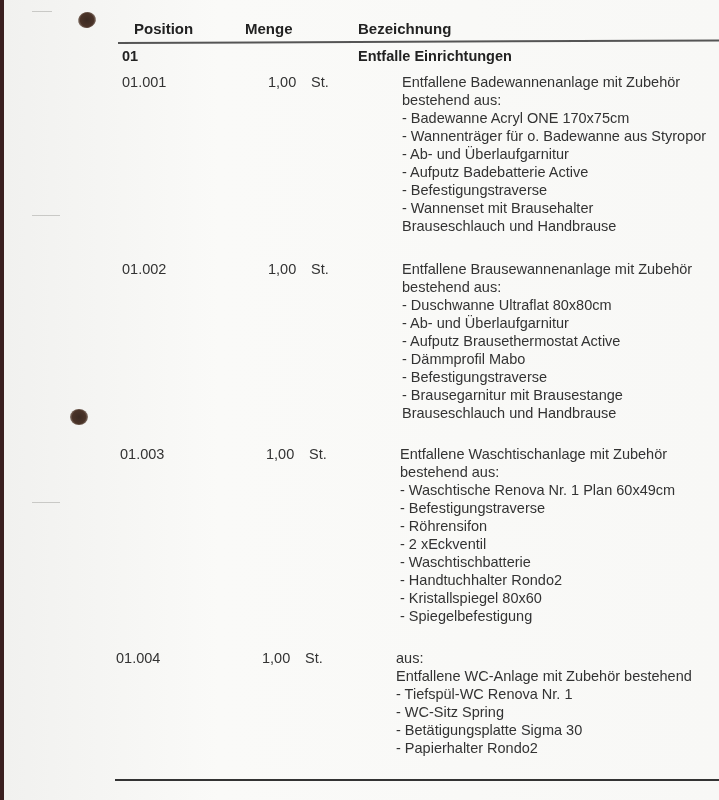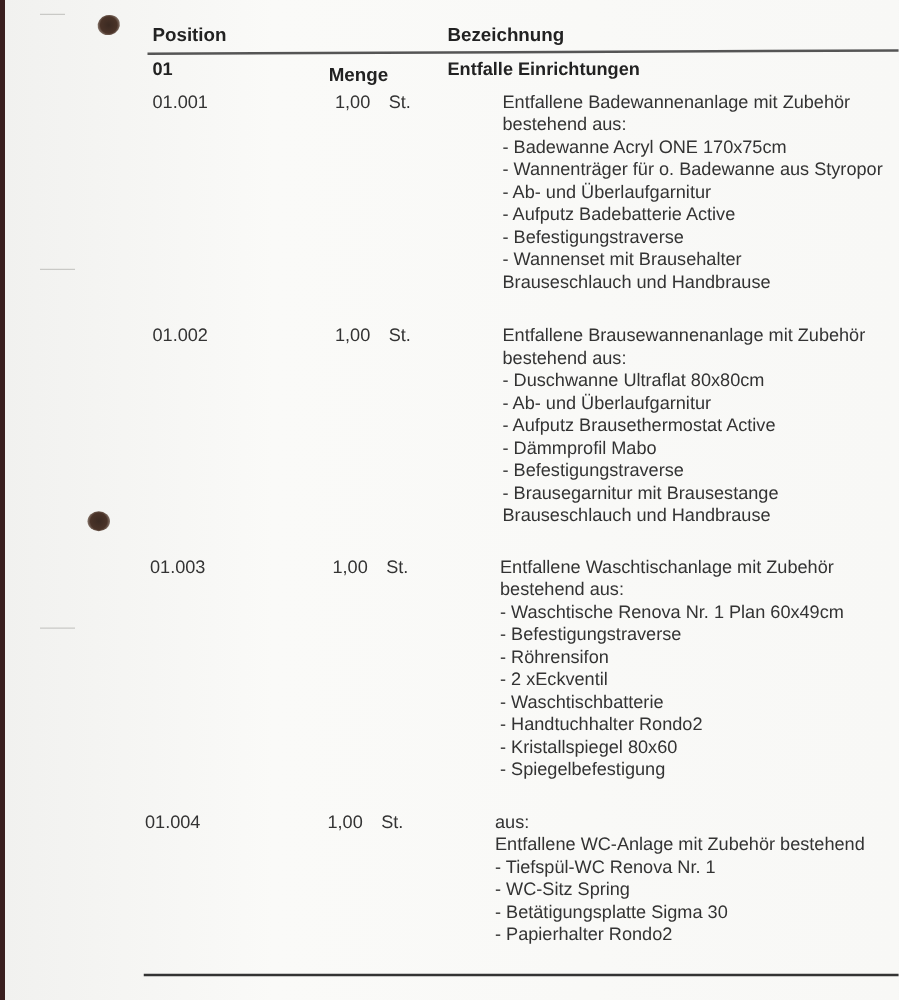--- a/index.html
+++ b/index.html
@@ -28,22 +28,22 @@
     }
     .t1 { left: 32px; top: 215px; }
     .t2 { left: 32px; top: 502px; }
     .t3 { left: 32px; top: 11px; width: 20px; }
 
     .header {
       position: absolute; left: 122px; top: 20px; width: 600px; height: 20px;
       font-weight: bold; font-size: 15px; color: #222;
     }
     .header span { position: absolute; top: 0; }
-    .h-pos { left: 0; text-align: right; }
-    .h-menge { left: 141px; margin-top: 32px; }
+    .h-pos { left: 12px; text-align: right; }
+    .h-menge { left: 123px; }
     .h-bez { left: 236px; }
     .header-rule {
       position: absolute; left: 118px; top: 42px; width: 601px; height: 2px;
       background: #555; transform: rotate(-0.25deg); transform-origin: left;
     }
     .group-row {
       position: absolute; left: 122px; top: 48px; font-weight: bold; font-size: 14.5px; color: #222;
     }
     .group-row .g-num { position: absolute; left: 0; top: 0; }
     .group-row .g-title { position: absolute; left: 236px; top: 0; white-space: nowrap; }

